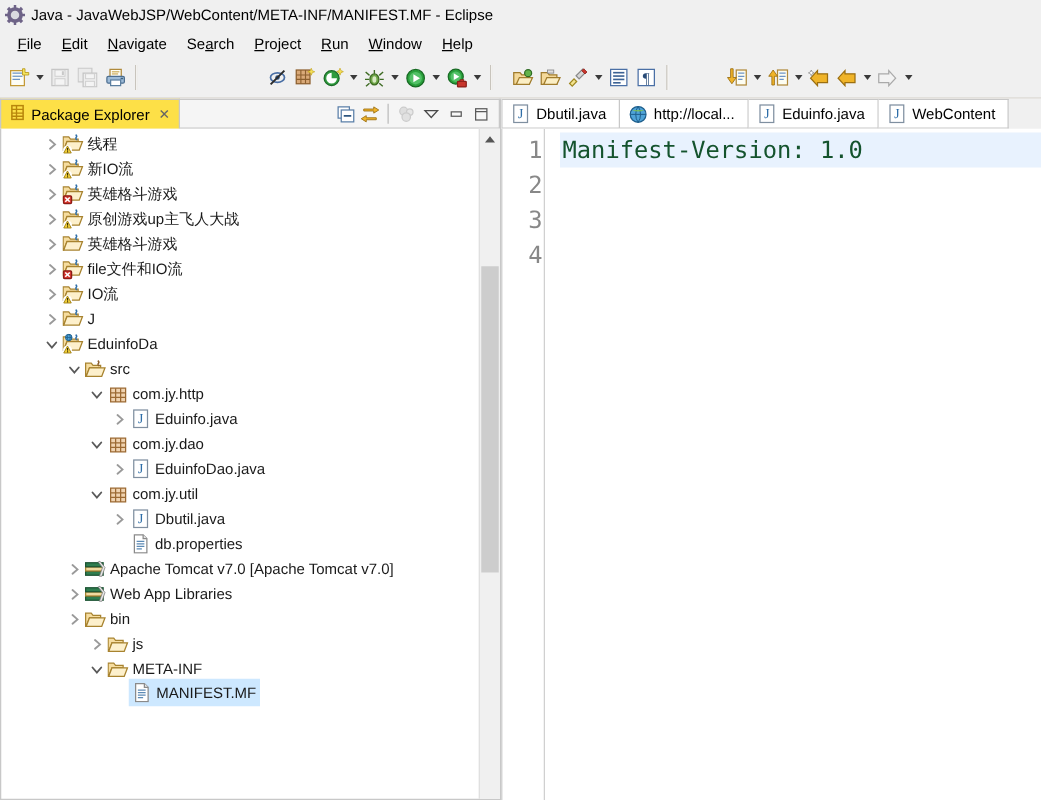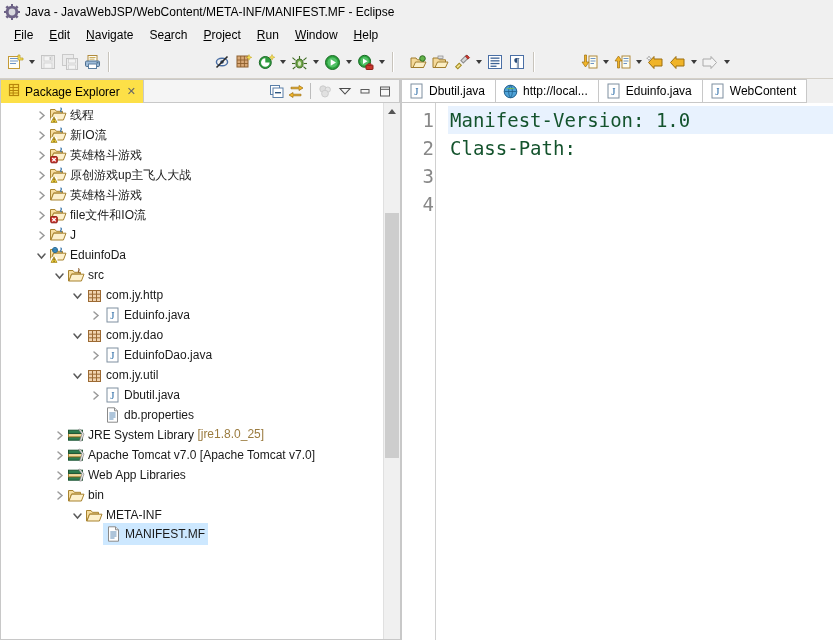--- a/index.html
+++ b/index.html
@@ -737,20 +737,39 @@
               <span class="twisty">
                 <svg width="11" height="11" viewBox="0 0 11 11">
                   <path d="M4 2 L8 5.5 L4 9" fill="none" stroke="#9a9a9a" stroke-width="1.5" stroke-linecap="round"></path>
                 </svg>
               </span>
               <span class="sel"><span class="ticon" style="display:inline-flex;vertical-align:middle">
                   <svg width="17" height="17" viewBox="0 0 17 17">
                     <path d="M0.5 13 L0.5 2.5 L5 2.5 L6.4 4.3 L12.5 4.3 L12.5 6 L3.6 6 L1 13 Z" fill="#f6dda0" stroke="#a8832f"></path>
                     <path d="M1 13 L3.6 6.2 L16 6.2 L13.4 13 Z" fill="#fdf0cc" stroke="#a8832f"></path>
                     <path d="M10.5 0.8 c1.6 0.9 0.6 1.8 0.2 2.6 c-0.3 0.7 0.4 1.2 1 1.5" fill="none" stroke="#2f6ea8" stroke-width="1.2"></path>
+                    <circle cx="4" cy="13" r="3.6" fill="#fff"></circle>
+                    <path d="M4 9.8 L7 15.4 L1 15.4 Z" fill="#f5d23a" stroke="#9c7c10" stroke-width="0.7"></path>
+                    <rect x="3.6" y="11.4" width="0.9" height="2.1" fill="#3a2f00"></rect>
+                    <rect x="3.6" y="14" width="0.9" height="0.9" fill="#3a2f00"></rect>
+                  </svg>
+                </span><span class="label" style="vertical-align:middle">IO流</span></span>
+            </div>
+            <div class="tree-row">
+              <span style="width:6px;flex:0 0 auto"></span>
+              <span class="twisty">
+                <svg width="11" height="11" viewBox="0 0 11 11">
+                  <path d="M4 2 L8 5.5 L4 9" fill="none" stroke="#9a9a9a" stroke-width="1.5" stroke-linecap="round"></path>
+                </svg>
+              </span>
+              <span class="sel"><span class="ticon" style="display:inline-flex;vertical-align:middle">
+                  <svg width="17" height="17" viewBox="0 0 17 17">
+                    <path d="M0.5 13 L0.5 2.5 L5 2.5 L6.4 4.3 L12.5 4.3 L12.5 6 L3.6 6 L1 13 Z" fill="#f6dda0" stroke="#a8832f"></path>
+                    <path d="M1 13 L3.6 6.2 L16 6.2 L13.4 13 Z" fill="#fdf0cc" stroke="#a8832f"></path>
+                    <path d="M10.5 0.8 c1.6 0.9 0.6 1.8 0.2 2.6 c-0.3 0.7 0.4 1.2 1 1.5" fill="none" stroke="#2f6ea8" stroke-width="1.2"></path>
                   </svg>
                 </span><span class="label" style="vertical-align:middle">J</span></span>
             </div>
             <div class="tree-row">
               <span style="width:6px;flex:0 0 auto"></span>
               <span class="twisty">
                 <svg width="11" height="11" viewBox="0 0 11 11">
                   <path d="M2 4 L5.5 8 L9 4" fill="none" stroke="#5a5a5a" stroke-width="1.5" stroke-linecap="round"></path>
                 </svg>
               </span>
@@ -899,67 +918,65 @@
                   <path d="M4 2 L8 5.5 L4 9" fill="none" stroke="#9a9a9a" stroke-width="1.5" stroke-linecap="round"></path>
                 </svg>
               </span>
               <span class="sel"><span class="ticon" style="display:inline-flex;vertical-align:middle">
                   <svg width="17" height="14" viewBox="0 0 17 14">
                     <rect x="0.5" y="9" width="14" height="3.2" fill="#2f7d4f" stroke="#1c5433"></rect>
                     <rect x="0.5" y="5.6" width="14" height="3.2" fill="#f0d9a0" stroke="#a8832f"></rect>
                     <rect x="0.5" y="2.2" width="14" height="3.2" fill="#2f7d4f" stroke="#1c5433"></rect>
                     <path d="M12 1 L16 6 L13.5 13 L11.5 13 L14 6 L10.5 1.5 Z" fill="#e8e8e8" stroke="#7a7a7a" stroke-width="0.6"></path>
                   </svg>
-                </span><span class="label" style="vertical-align:middle">JRE System Library</span> <span class="sub">[jre1.8.0_25]</span></span>
+                </span><span class="label" style="vertical-align:middle">Apache Tomcat v7.0 [Apache Tomcat v7.0]</span></span>
             </div>
             <div class="tree-row">
               <span style="width:24px;flex:0 0 auto"></span>
               <span class="twisty">
                 <svg width="11" height="11" viewBox="0 0 11 11">
                   <path d="M4 2 L8 5.5 L4 9" fill="none" stroke="#9a9a9a" stroke-width="1.5" stroke-linecap="round"></path>
                 </svg>
               </span>
               <span class="sel"><span class="ticon" style="display:inline-flex;vertical-align:middle">
                   <svg width="17" height="14" viewBox="0 0 17 14">
                     <rect x="0.5" y="9" width="14" height="3.2" fill="#2f7d4f" stroke="#1c5433"></rect>
                     <rect x="0.5" y="5.6" width="14" height="3.2" fill="#f0d9a0" stroke="#a8832f"></rect>
                     <rect x="0.5" y="2.2" width="14" height="3.2" fill="#2f7d4f" stroke="#1c5433"></rect>
                     <path d="M12 1 L16 6 L13.5 13 L11.5 13 L14 6 L10.5 1.5 Z" fill="#e8e8e8" stroke="#7a7a7a" stroke-width="0.6"></path>
                   </svg>
-                </span><span class="label" style="vertical-align:middle">Apache Tomcat v7.0 [Apache Tomcat v7.0]</span></span>
+                </span><span class="label" style="vertical-align:middle">Web App Libraries</span></span>
             </div>
             <div class="tree-row">
               <span style="width:24px;flex:0 0 auto"></span>
               <span class="twisty">
                 <svg width="11" height="11" viewBox="0 0 11 11">
                   <path d="M4 2 L8 5.5 L4 9" fill="none" stroke="#9a9a9a" stroke-width="1.5" stroke-linecap="round"></path>
                 </svg>
               </span>
               <span class="sel"><span class="ticon" style="display:inline-flex;vertical-align:middle">
-                  <svg width="17" height="14" viewBox="0 0 17 14">
-                    <rect x="0.5" y="9" width="14" height="3.2" fill="#2f7d4f" stroke="#1c5433"></rect>
-                    <rect x="0.5" y="5.6" width="14" height="3.2" fill="#f0d9a0" stroke="#a8832f"></rect>
-                    <rect x="0.5" y="2.2" width="14" height="3.2" fill="#2f7d4f" stroke="#1c5433"></rect>
-                    <path d="M12 1 L16 6 L13.5 13 L11.5 13 L14 6 L10.5 1.5 Z" fill="#e8e8e8" stroke="#7a7a7a" stroke-width="0.6"></path>
-                  </svg>
-                </span><span class="label" style="vertical-align:middle">Web App Libraries</span></span>
-            </div>
-            <div class="tree-row">
-              <span style="width:24px;flex:0 0 auto"></span>
-              <span class="twisty">
-                <svg width="11" height="11" viewBox="0 0 11 11">
-                  <path d="M4 2 L8 5.5 L4 9" fill="none" stroke="#9a9a9a" stroke-width="1.5" stroke-linecap="round"></path>
-                </svg>
-              </span>
-              <span class="sel"><span class="ticon" style="display:inline-flex;vertical-align:middle">
                   <svg width="17" height="15" viewBox="0 0 17 15">
                     <path d="M0.5 13 L0.5 2.5 L5 2.5 L6.4 4.3 L12.5 4.3 L12.5 6 L3.6 6 L1 13 Z" fill="#f6dda0" stroke="#a8832f"></path>
                     <path d="M1 13 L3.6 6.2 L16 6.2 L13.4 13 Z" fill="#fdf0cc" stroke="#a8832f"></path>
                   </svg>
                 </span><span class="label" style="vertical-align:middle">bin</span></span>
+            </div>
+            <div class="tree-row">
+              <span style="width:42px;flex:0 0 auto"></span>
+              <span class="twisty">
+                <svg width="11" height="11" viewBox="0 0 11 11">
+                  <path d="M4 2 L8 5.5 L4 9" fill="none" stroke="#9a9a9a" stroke-width="1.5" stroke-linecap="round"></path>
+                </svg>
+              </span>
+              <span class="sel"><span class="ticon" style="display:inline-flex;vertical-align:middle">
+                  <svg width="17" height="15" viewBox="0 0 17 15">
+                    <path d="M0.5 13 L0.5 2.5 L5 2.5 L6.4 4.3 L12.5 4.3 L12.5 6 L3.6 6 L1 13 Z" fill="#f6dda0" stroke="#a8832f"></path>
+                    <path d="M1 13 L3.6 6.2 L16 6.2 L13.4 13 Z" fill="#fdf0cc" stroke="#a8832f"></path>
+                  </svg>
+                </span><span class="label" style="vertical-align:middle">js</span></span>
             </div>
             <div class="tree-row">
               <span style="width:42px;flex:0 0 auto"></span>
               <span class="twisty">
                 <svg width="11" height="11" viewBox="0 0 11 11">
                   <path d="M2 4 L5.5 8 L9 4" fill="none" stroke="#5a5a5a" stroke-width="1.5" stroke-linecap="round"></path>
                 </svg>
               </span>
               <span class="sel"><span class="ticon" style="display:inline-flex;vertical-align:middle">
                   <svg width="17" height="15" viewBox="0 0 17 15">
@@ -1034,20 +1051,19 @@
         </div>
       <div class="editor-body">
         <div class="gutter" id="gutter">
             <div class="gline">1</div>
             <div class="gline">2</div>
             <div class="gline">3</div>
             <div class="gline">4</div>
           </div>
         <div class="code" id="code">
             <div class="cline current">Manifest-Version: 1.0</div>
-            <div class="cline">Class-Path:</div>
             <div class="cline"></div>
             <div class="cline"></div>
           </div>
       </div>
     </div>
   </div>
 </div>
 
 </body></html>

